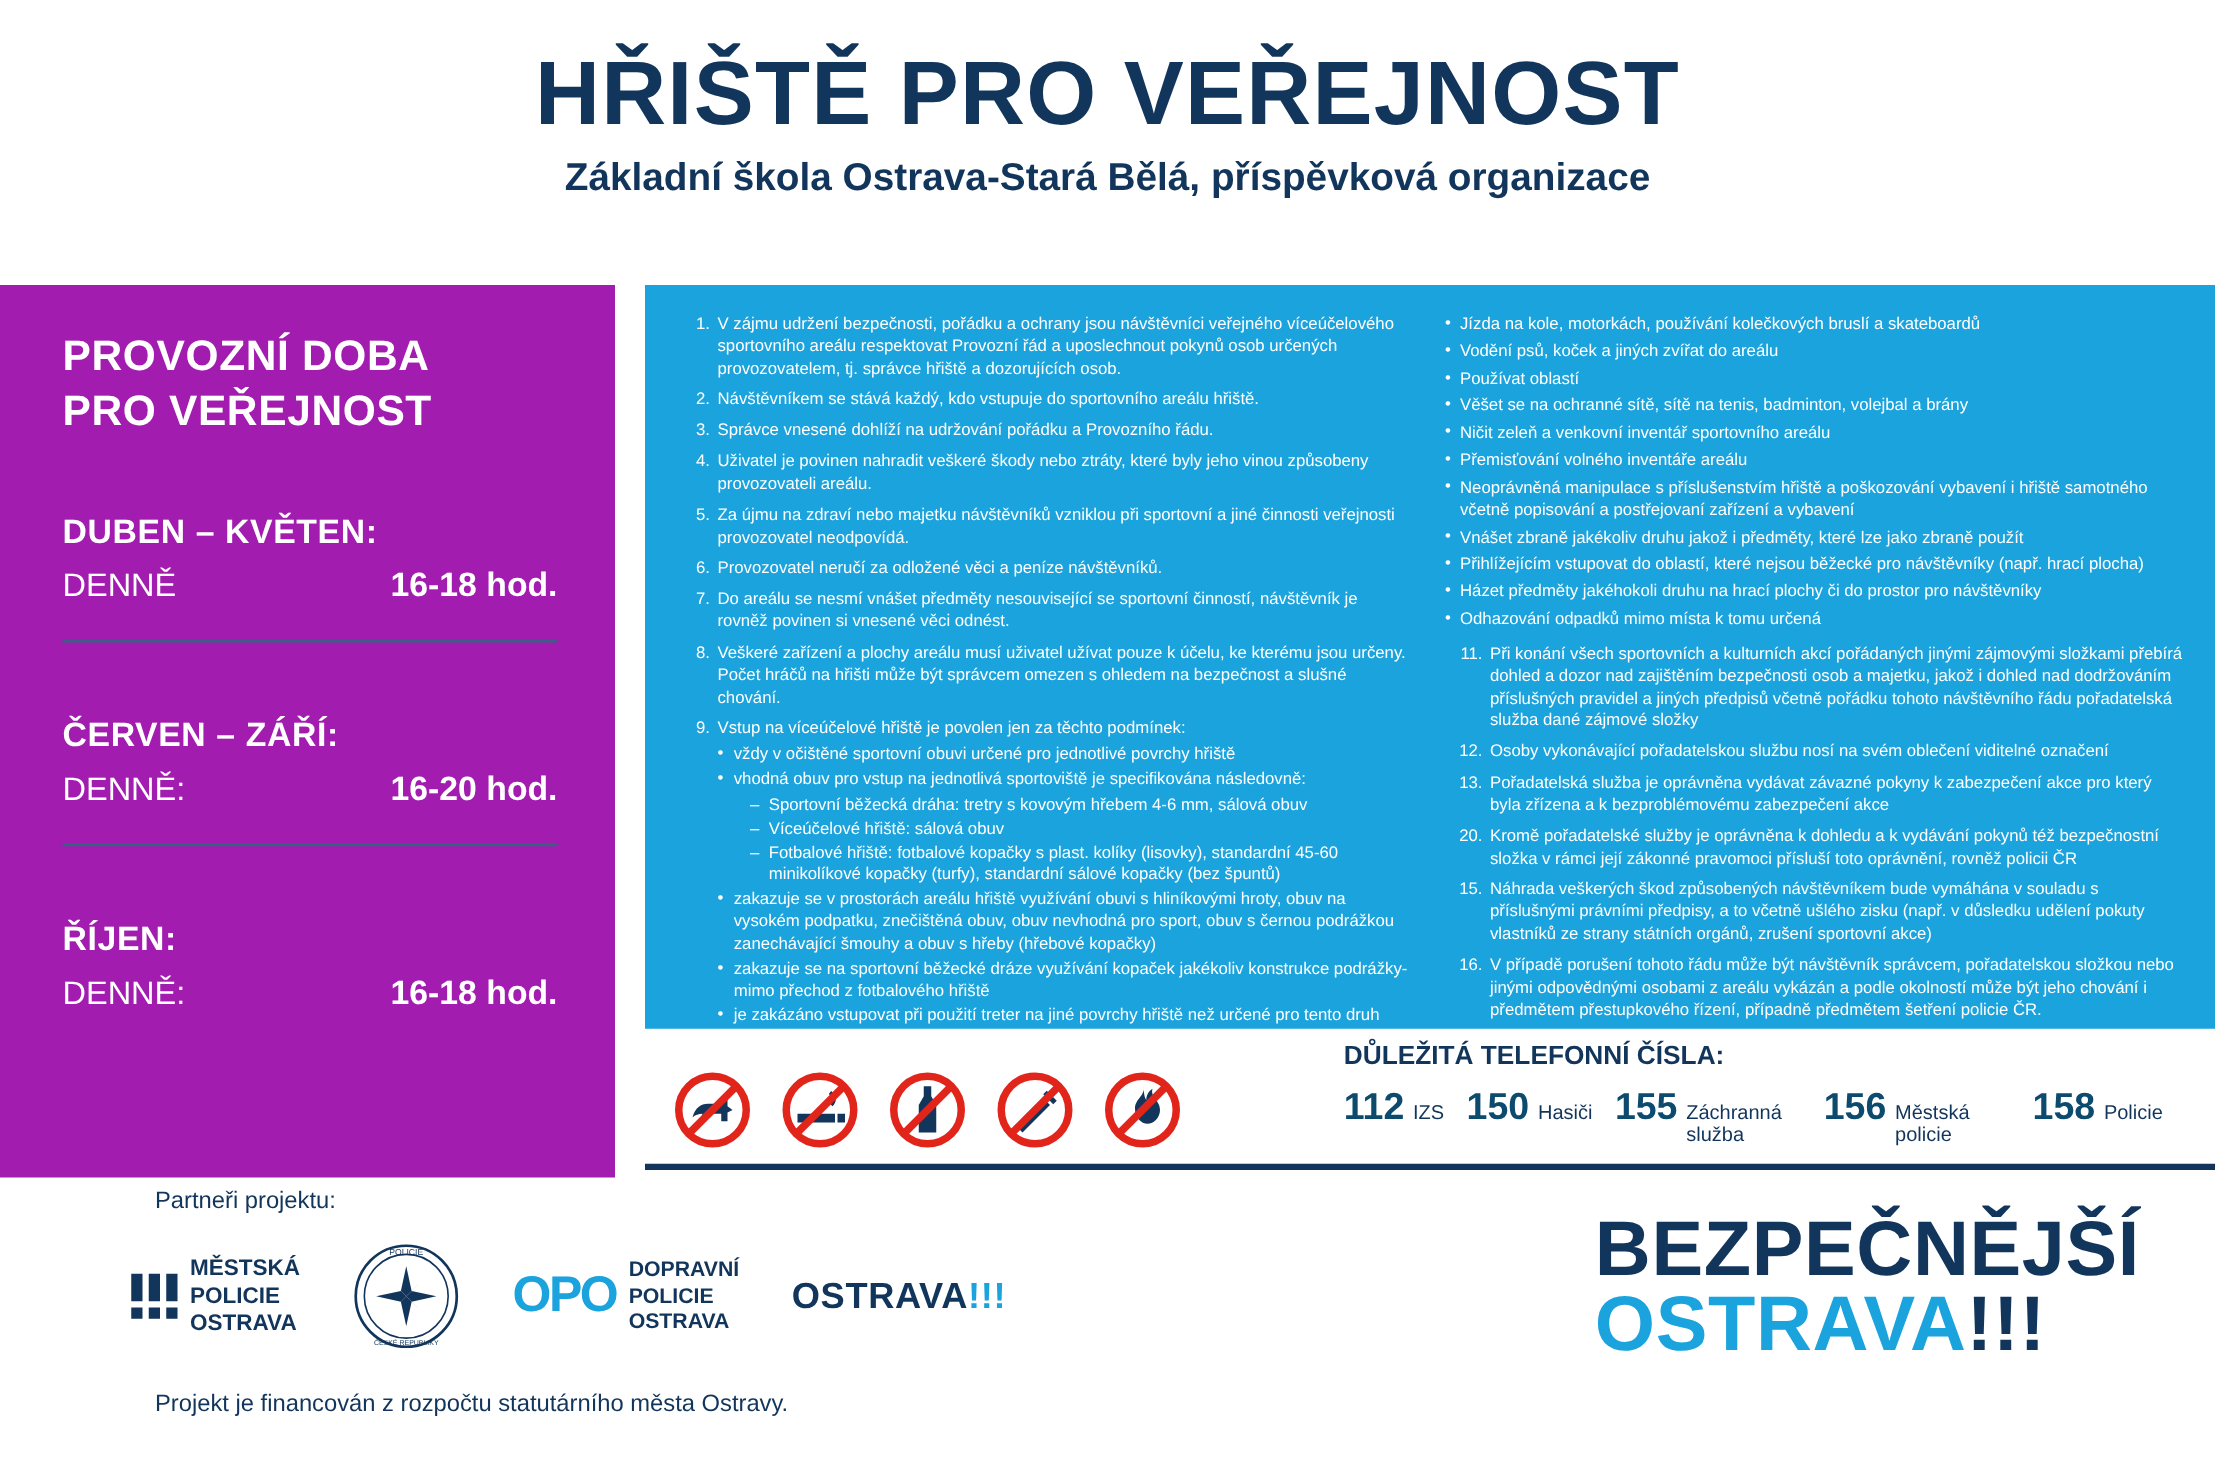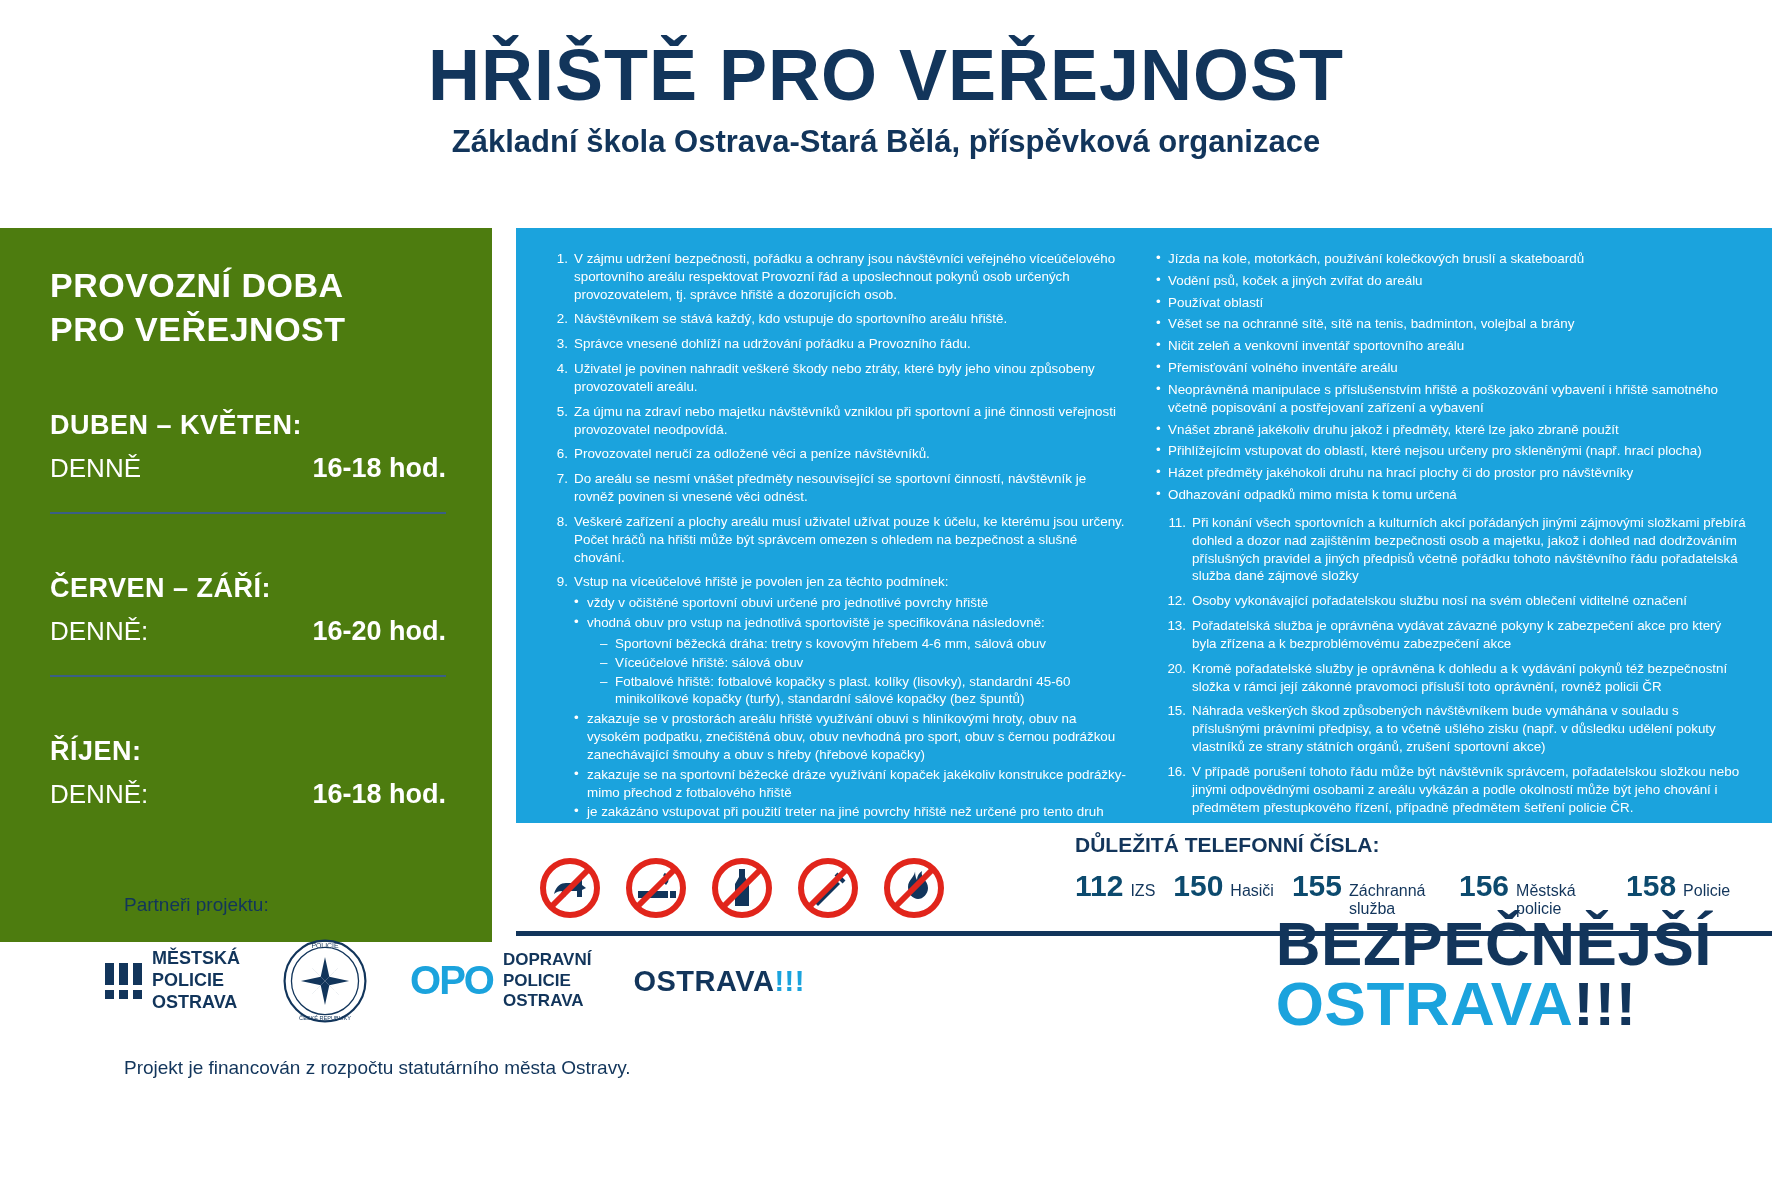--- a/index.html
+++ b/index.html
@@ -39,21 +39,21 @@
     position: absolute;
     top: 228px; left: 0;
     width: 1772px; height: 714px;
   }
 
   
   .hours-panel {
     position: absolute;
     left: 0; top: 0;
     width: 492px; height: 714px;
-    background: #4d7c0f;
+    background: #a21caf;
     color: #ffffff;
     padding: 36px 46px 0 50px;
   }
   .hours-title {
     font-size: 34px; font-weight: bold; line-height: 1.28; letter-spacing: .5px;
   }
   .hours-block { margin-top: 59px; }
   .hours-season {
     font-size: 27px; font-weight: bold; letter-spacing: .5px;
     margin-bottom: 12px;
@@ -144,21 +144,21 @@
   .phones-list { display: flex; align-items: flex-start; gap: 18px; }
   .phone-item { display: flex; align-items: baseline; gap: 7px; }
   .phone-num { font-size: 30px; font-weight: bold; color: #0c4a6e; }
   .phone-lbl { font-size: 16px; color: #12355b; max-width: 92px; line-height: 1.12; }
   .bottom-rule {
     position: absolute; left: 516px; top: 703px;
     width: 1256px; height: 5px; background: #12355b;
   }
 
   
-  .footer { position: absolute; top: 894px; left: 0; width: 1772px; height: 231px; }
+  .footer { position: absolute; top: 950px; left: 0; width: 1772px; height: 231px; }
   .partners-label {
     position: absolute; left: 124px; top: 0;
     font-size: 19px; color: #12355b;
   }
   .logos {
     position: absolute; left: 105px; top: 44px;
     display: flex; align-items: center; gap: 42px;
   }
   
   .mp-logo { display: flex; align-items: center; gap: 10px; }
@@ -284,21 +284,21 @@
       <div class="rules-col">
         <ul class="plain-bullets">
           <li>Jízda na kole, motorkách, používání kolečkových bruslí a skateboardů</li>
           <li>Vodění psů, koček a jiných zvířat do areálu</li>
           <li>Používat oblastí</li>
           <li>Věšet se na ochranné sítě, sítě na tenis, badminton, volejbal a brány</li>
           <li>Ničit zeleň a venkovní inventář sportovního areálu</li>
           <li>Přemisťování volného inventáře areálu</li>
           <li>Neoprávněná manipulace s příslušenstvím hřiště a poškozování vybavení i hřiště samotného včetně popisování a postřejovaní zařízení a vybavení</li>
           <li>Vnášet zbraně jakékoliv druhu jakož i předměty, které lze jako zbraně použít</li>
-          <li>Přihlížejícím vstupovat do oblastí, které nejsou určeny pro skleněnými (např. hrací plocha)</li>
+          <li>Přihlížejícím vstupovat do oblastí, které nejsou běžecké pro návštěvníky (např. hrací plocha)</li>
           <li>Házet předměty jakéhokoli druhu na hrací plochy či do prostor pro návštěvníky</li>
           <li>Odhazování odpadků mimo místa k tomu určená</li>
         </ul>
 
         <ol class="rules" style="margin-top:10px;">
           <li><span class="num">11.</span><span>Při konání všech sportovních a kulturních akcí pořádaných jinými zájmovými složkami přebírá dohled a dozor nad zajištěním bezpečnosti osob a majetku, jakož i dohled nad dodržováním příslušných pravidel a jiných předpisů včetně pořádku tohoto návštěvního řádu pořadatelská služba dané zájmové složky</span></li>
           <li><span class="num">12.</span><span>Osoby vykonávající pořadatelskou službu nosí na svém oblečení viditelné označení</span></li>
           <li><span class="num">13.</span><span>Pořadatelská služba je oprávněna vydávat závazné pokyny k zabezpečení akce pro který byla zřízena a k bezproblémovému zabezpečení akce</span></li>
           <li><span class="num">20.</span><span>Kromě pořadatelské služby je oprávněna k dohledu a k vydávání pokynů též bezpečnostní složka v rámci její zákonné pravomoci přísluší toto oprávnění, rovněž policii ČR</span></li>
           <li><span class="num">15.</span><span>Náhrada veškerých škod způsobených návštěvníkem bude vymáhána v souladu s příslušnými právními předpisy, a to včetně ušlého zisku (např. v důsledku udělení pokuty vlastníků ze strany státních orgánů, zrušení sportovní akce)</span></li>

